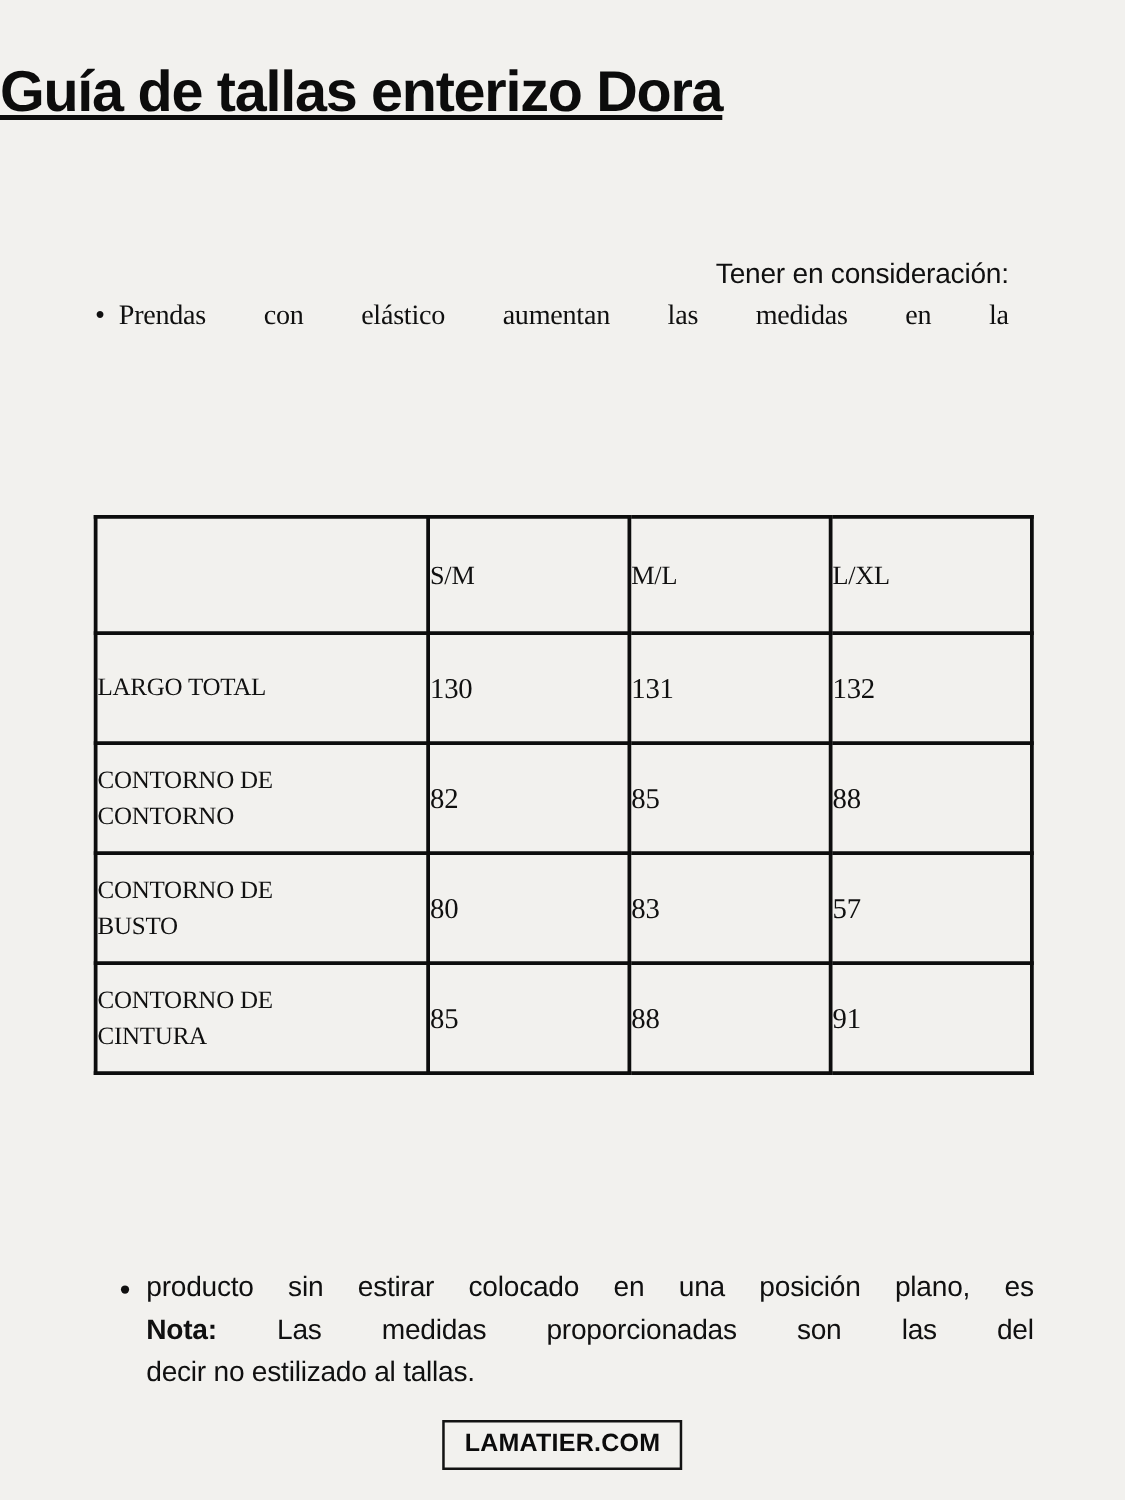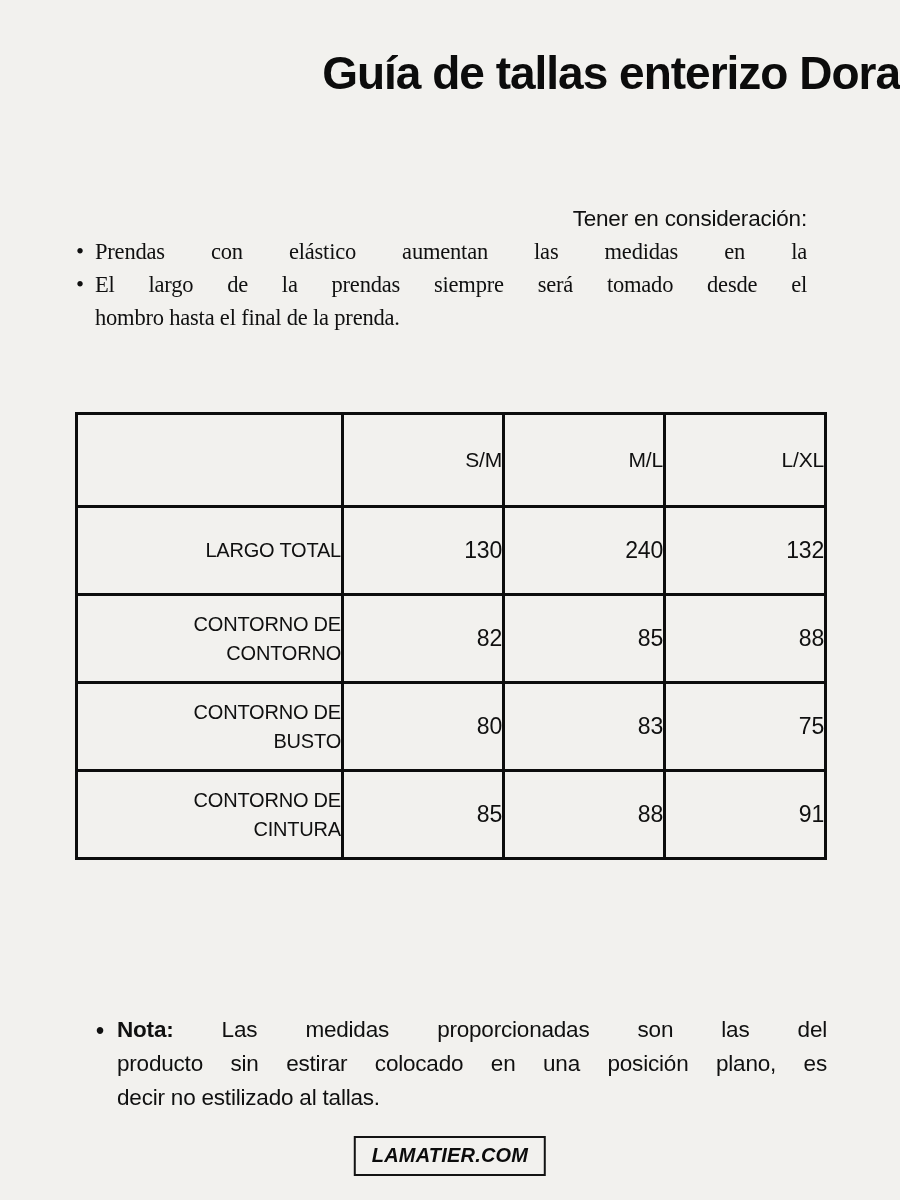--- a/index.html
+++ b/index.html
@@ -14,25 +14,26 @@
     font-family: "Liberation Sans", sans-serif;
     overflow: hidden;
   }
 
   
   .title {
     position: absolute;
     top: 46px;
     left: 0;
     width: 100%;
-    text-align: right;
+    text-align: left;
     font-size: 46px;
     font-weight: 900;
     letter-spacing: -1px;
     color: #0c0c0c;
+    text-decoration: underline;
   }
 
   
   .considerations {
     position: absolute;
     top: 202px;
     left: 75px;
     width: 732px;
     font-size: 22.5px;
     line-height: 33px;
@@ -62,24 +63,25 @@
   .size-table {
     position: absolute;
     top: 412px;
     left: 75px;
     width: 750px;
     border-collapse: collapse;
     table-layout: fixed;
   }
   .size-table th, .size-table td {
     border: 3px solid #0d0d0d;
-    text-align: right;
+    text-align: left;
     vertical-align: middle;
     font-weight: 500;
     letter-spacing: -0.2px;
+    font-family: Liberation Serif, serif;
   }
   .size-table th { height: 93px; font-size: 21px; }
   .size-table td { height: 88px; font-size: 23px; }
   .size-table td.row-label { font-size: 20px; line-height: 29px; }
   .col-label { width: 266px; }
   .col-size  { width: 161px; }
 
   
   .note {
     position: absolute;
@@ -109,39 +111,34 @@
     transform: translateX(-50%);
     border: 2px solid #131313;
     padding: 6px 16px 7px 16px;
     background: #f2f1ee;
   }
   .brand-box span {
     font-size: 20px;
     font-weight: bold;
     letter-spacing: 0.2px;
     color: #0c0c0c;
-    font-style: italic;
   }
 </style>
 </head>
 <body>
 
 <div class="page">
 
   <h1 class="title">Guía de tallas enterizo Dora</h1>
 
   <section class="considerations">
     <div class="intro">Tener en consideración:</div>
     <ul class="bullet-list">
       <li class="bullet-item">
         <div class="jline">Prendas con elástico aumentan las medidas en la</div>
-      </li>
-      <li class="bullet-item">
-        <div class="jline">El largo de la prendas siempre será tomado desde el</div>
-        <div class="lline">hombro hasta el final de la prenda.</div>
       </li>
     </ul>
   </section>
 
   <table class="size-table">
     <colgroup>
       <col class="col-label">
       <col class="col-size">
       <col class="col-size">
       <col class="col-size">
@@ -154,56 +151,56 @@
         <th>L/XL</th>
       </tr>
     </thead>
     <tbody>
       <tr>
         <td class="row-label">
           <div>LARGO TOTAL</div>
           <div></div>
         </td>
         <td>130</td>
-        <td>240</td>
+        <td>131</td>
         <td>132</td>
       </tr>
       <tr>
         <td class="row-label">
           <div>CONTORNO DE</div>
           <div>CONTORNO</div>
         </td>
         <td>82</td>
         <td>85</td>
         <td>88</td>
       </tr>
       <tr>
         <td class="row-label">
           <div>CONTORNO DE</div>
           <div>BUSTO</div>
         </td>
         <td>80</td>
         <td>83</td>
-        <td>75</td>
+        <td>57</td>
       </tr>
       <tr>
         <td class="row-label">
           <div>CONTORNO DE</div>
           <div>CINTURA</div>
         </td>
         <td>85</td>
         <td>88</td>
         <td>91</td>
       </tr>
     </tbody>
   </table>
 
   <section class="note">
+    <div class="jline">producto sin estirar colocado en una posición plano, es</div>
     <div class="jline"><span class="bold">Nota:</span> <span>Las medidas proporcionadas son las del</span></div>
-    <div class="jline">producto sin estirar colocado en una posición plano, es</div>
     <div class="lline">decir no estilizado al tallas.</div>
   </section>
 
   <div class="brand-box">
     <span>LAMATIER.COM</span>
   </div>
 
 </div>
 
 </body></html>

